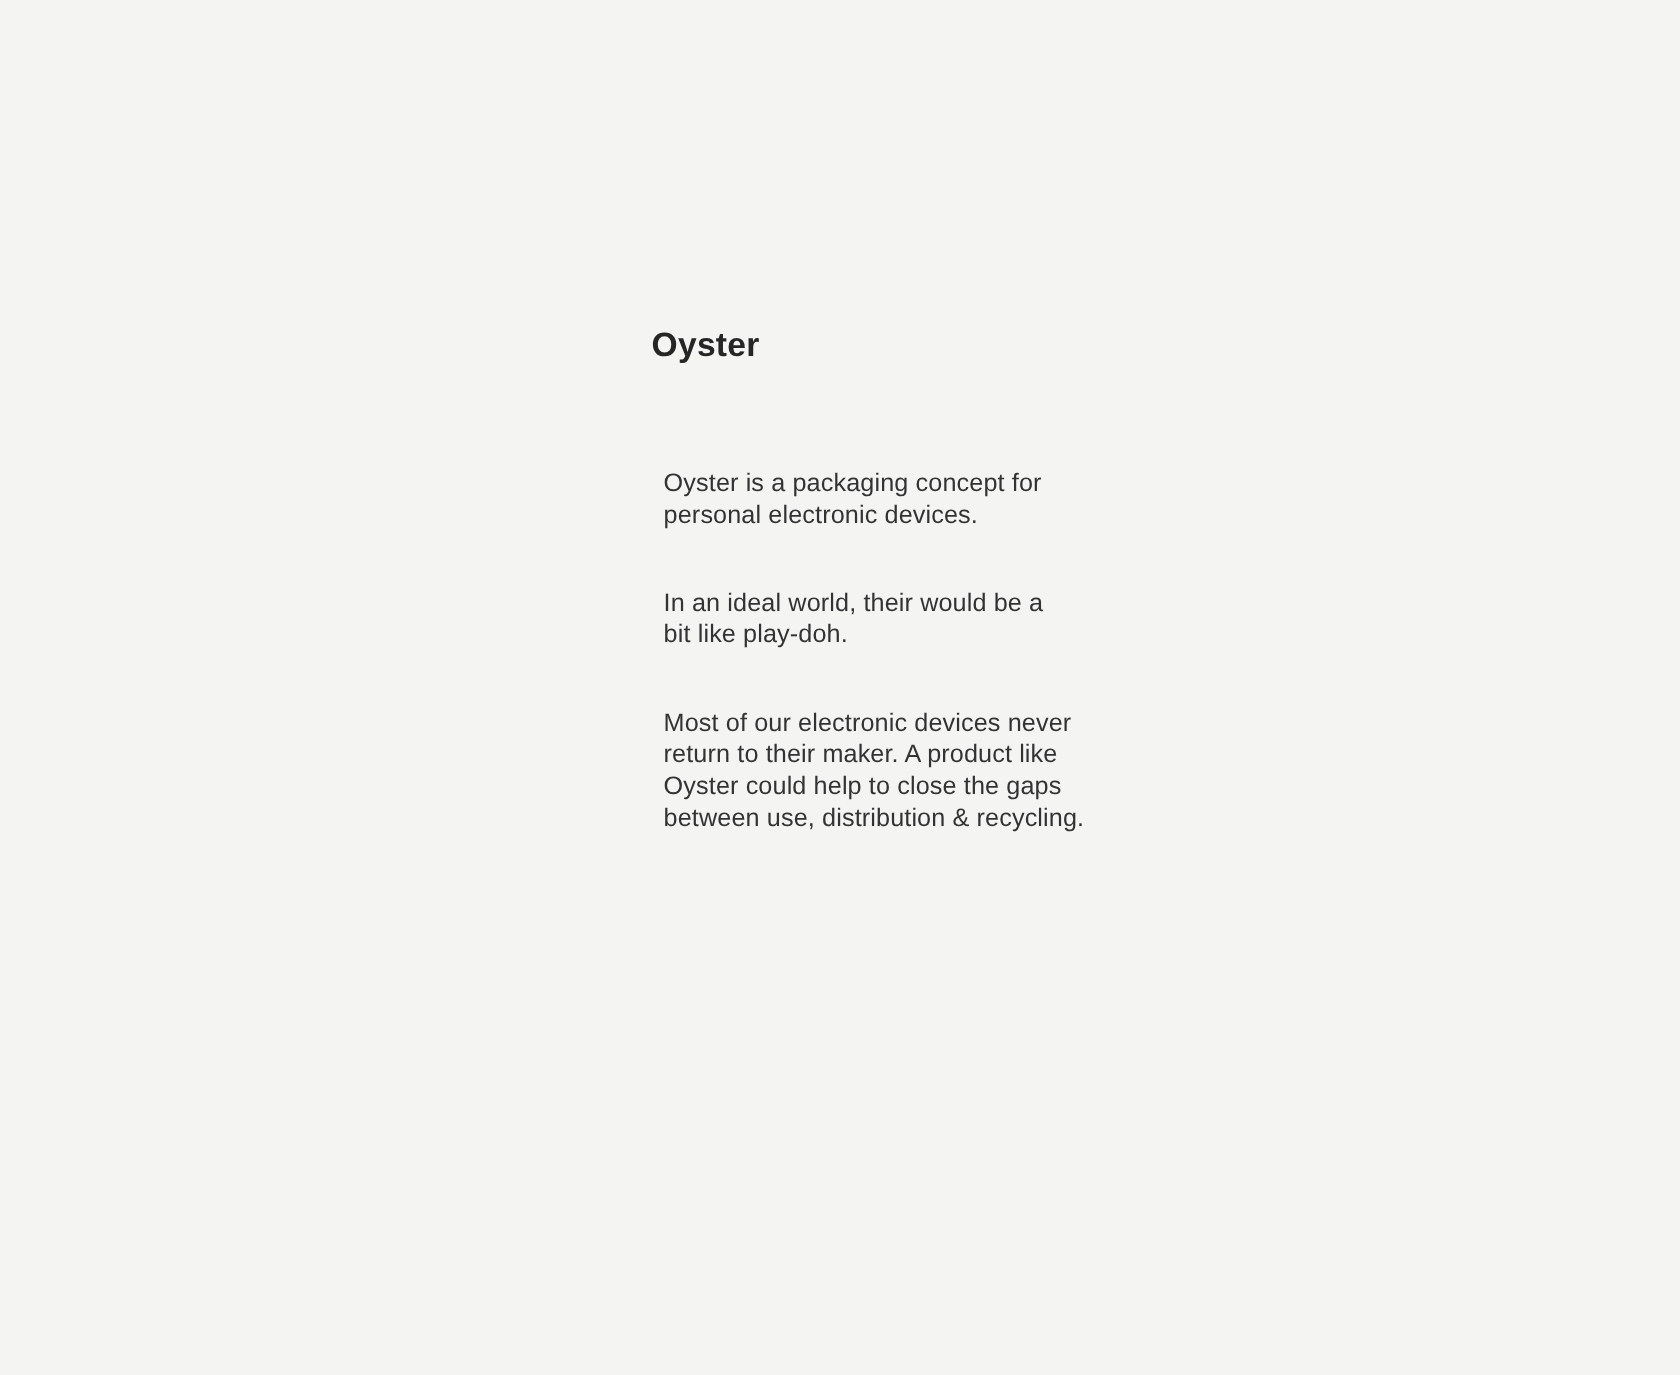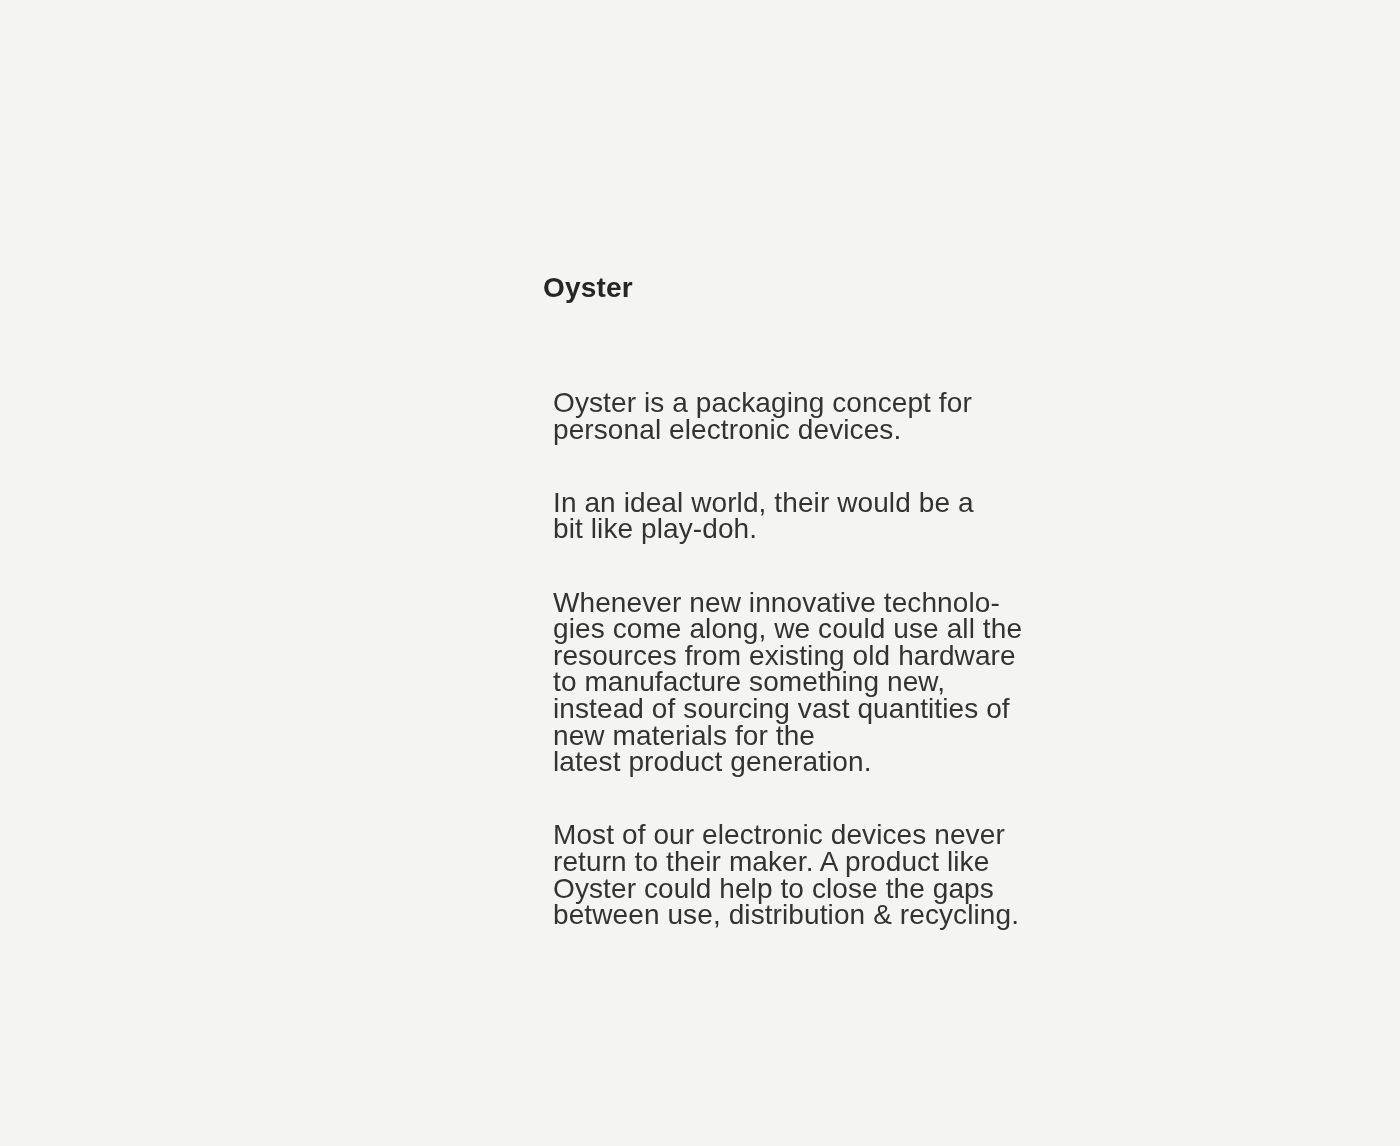--- a/index.html
+++ b/index.html
@@ -28,47 +28,40 @@
     font-size: 28px;
     line-height: 33px;
     font-weight: 700;
     color: #262626;
     letter-spacing: 0.2px;
   }
   .paragraphs {
     margin-top: 56px;
   }
   .paragraphs p {
-    font-size: 28px;
+    font-size: 21px;
     line-height: 26.6px;
     font-weight: 400;
     color: #333333;
     letter-spacing: 0.1px;
     white-space: pre;          
     margin: 0 0 26.6px 0;
   }
   .paragraphs p:last-child { margin-bottom: 0; }
 </style>
 </head>
 <body>
 
 <div class="canvas">
   <article class="content">
     <h1 class="page-title">Oyster</h1>
     <div class="paragraphs">
       <p>Oyster is a packaging concept for
 personal electronic devices.</p>
       <p>In an ideal world, their would be a
 bit like play-doh.</p>
-      <p>Whenever new innovative technolo-
-gies come along, we could use all the
-resources from existing old hardware
-to manufacture something new,
-instead of sourcing vast quantities of
-new materials for the
-latest product generation.</p>
       <p>Most of our electronic devices never
 return to their maker. A product like
 Oyster could help to close the gaps
 between use, distribution &amp; recycling.</p>
     </div>
   </article>
 </div>
 
 </body></html>

